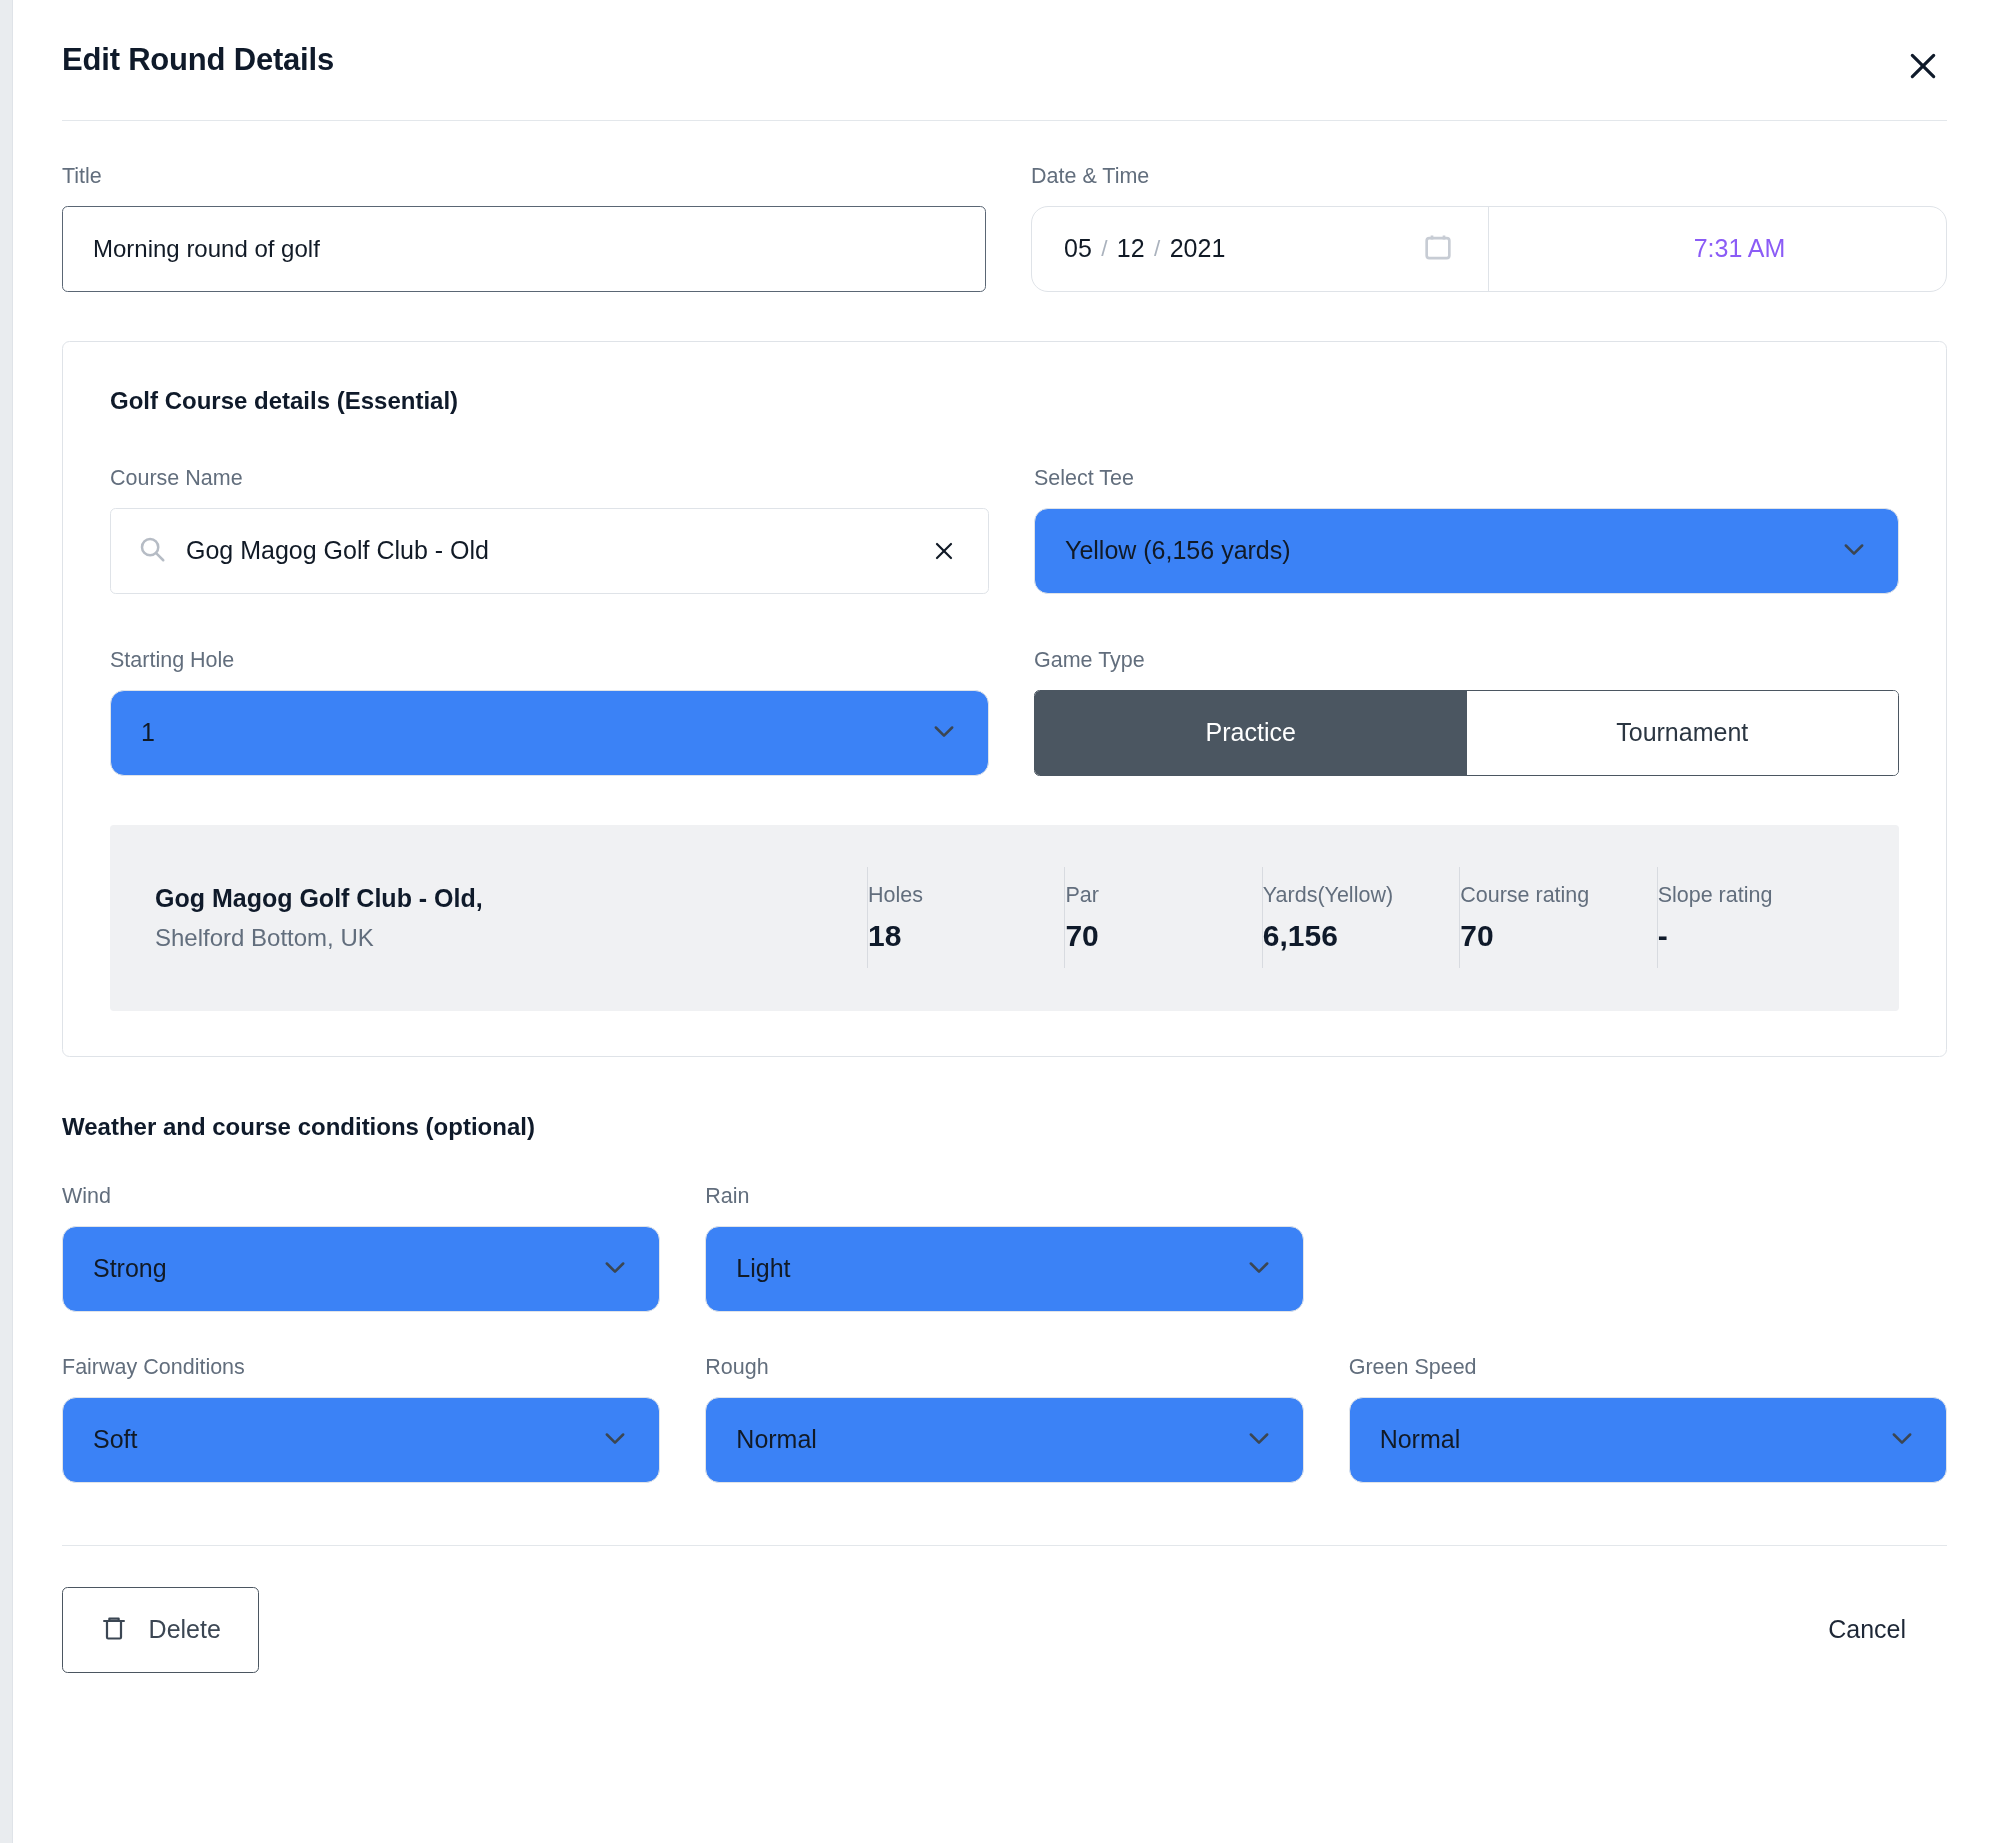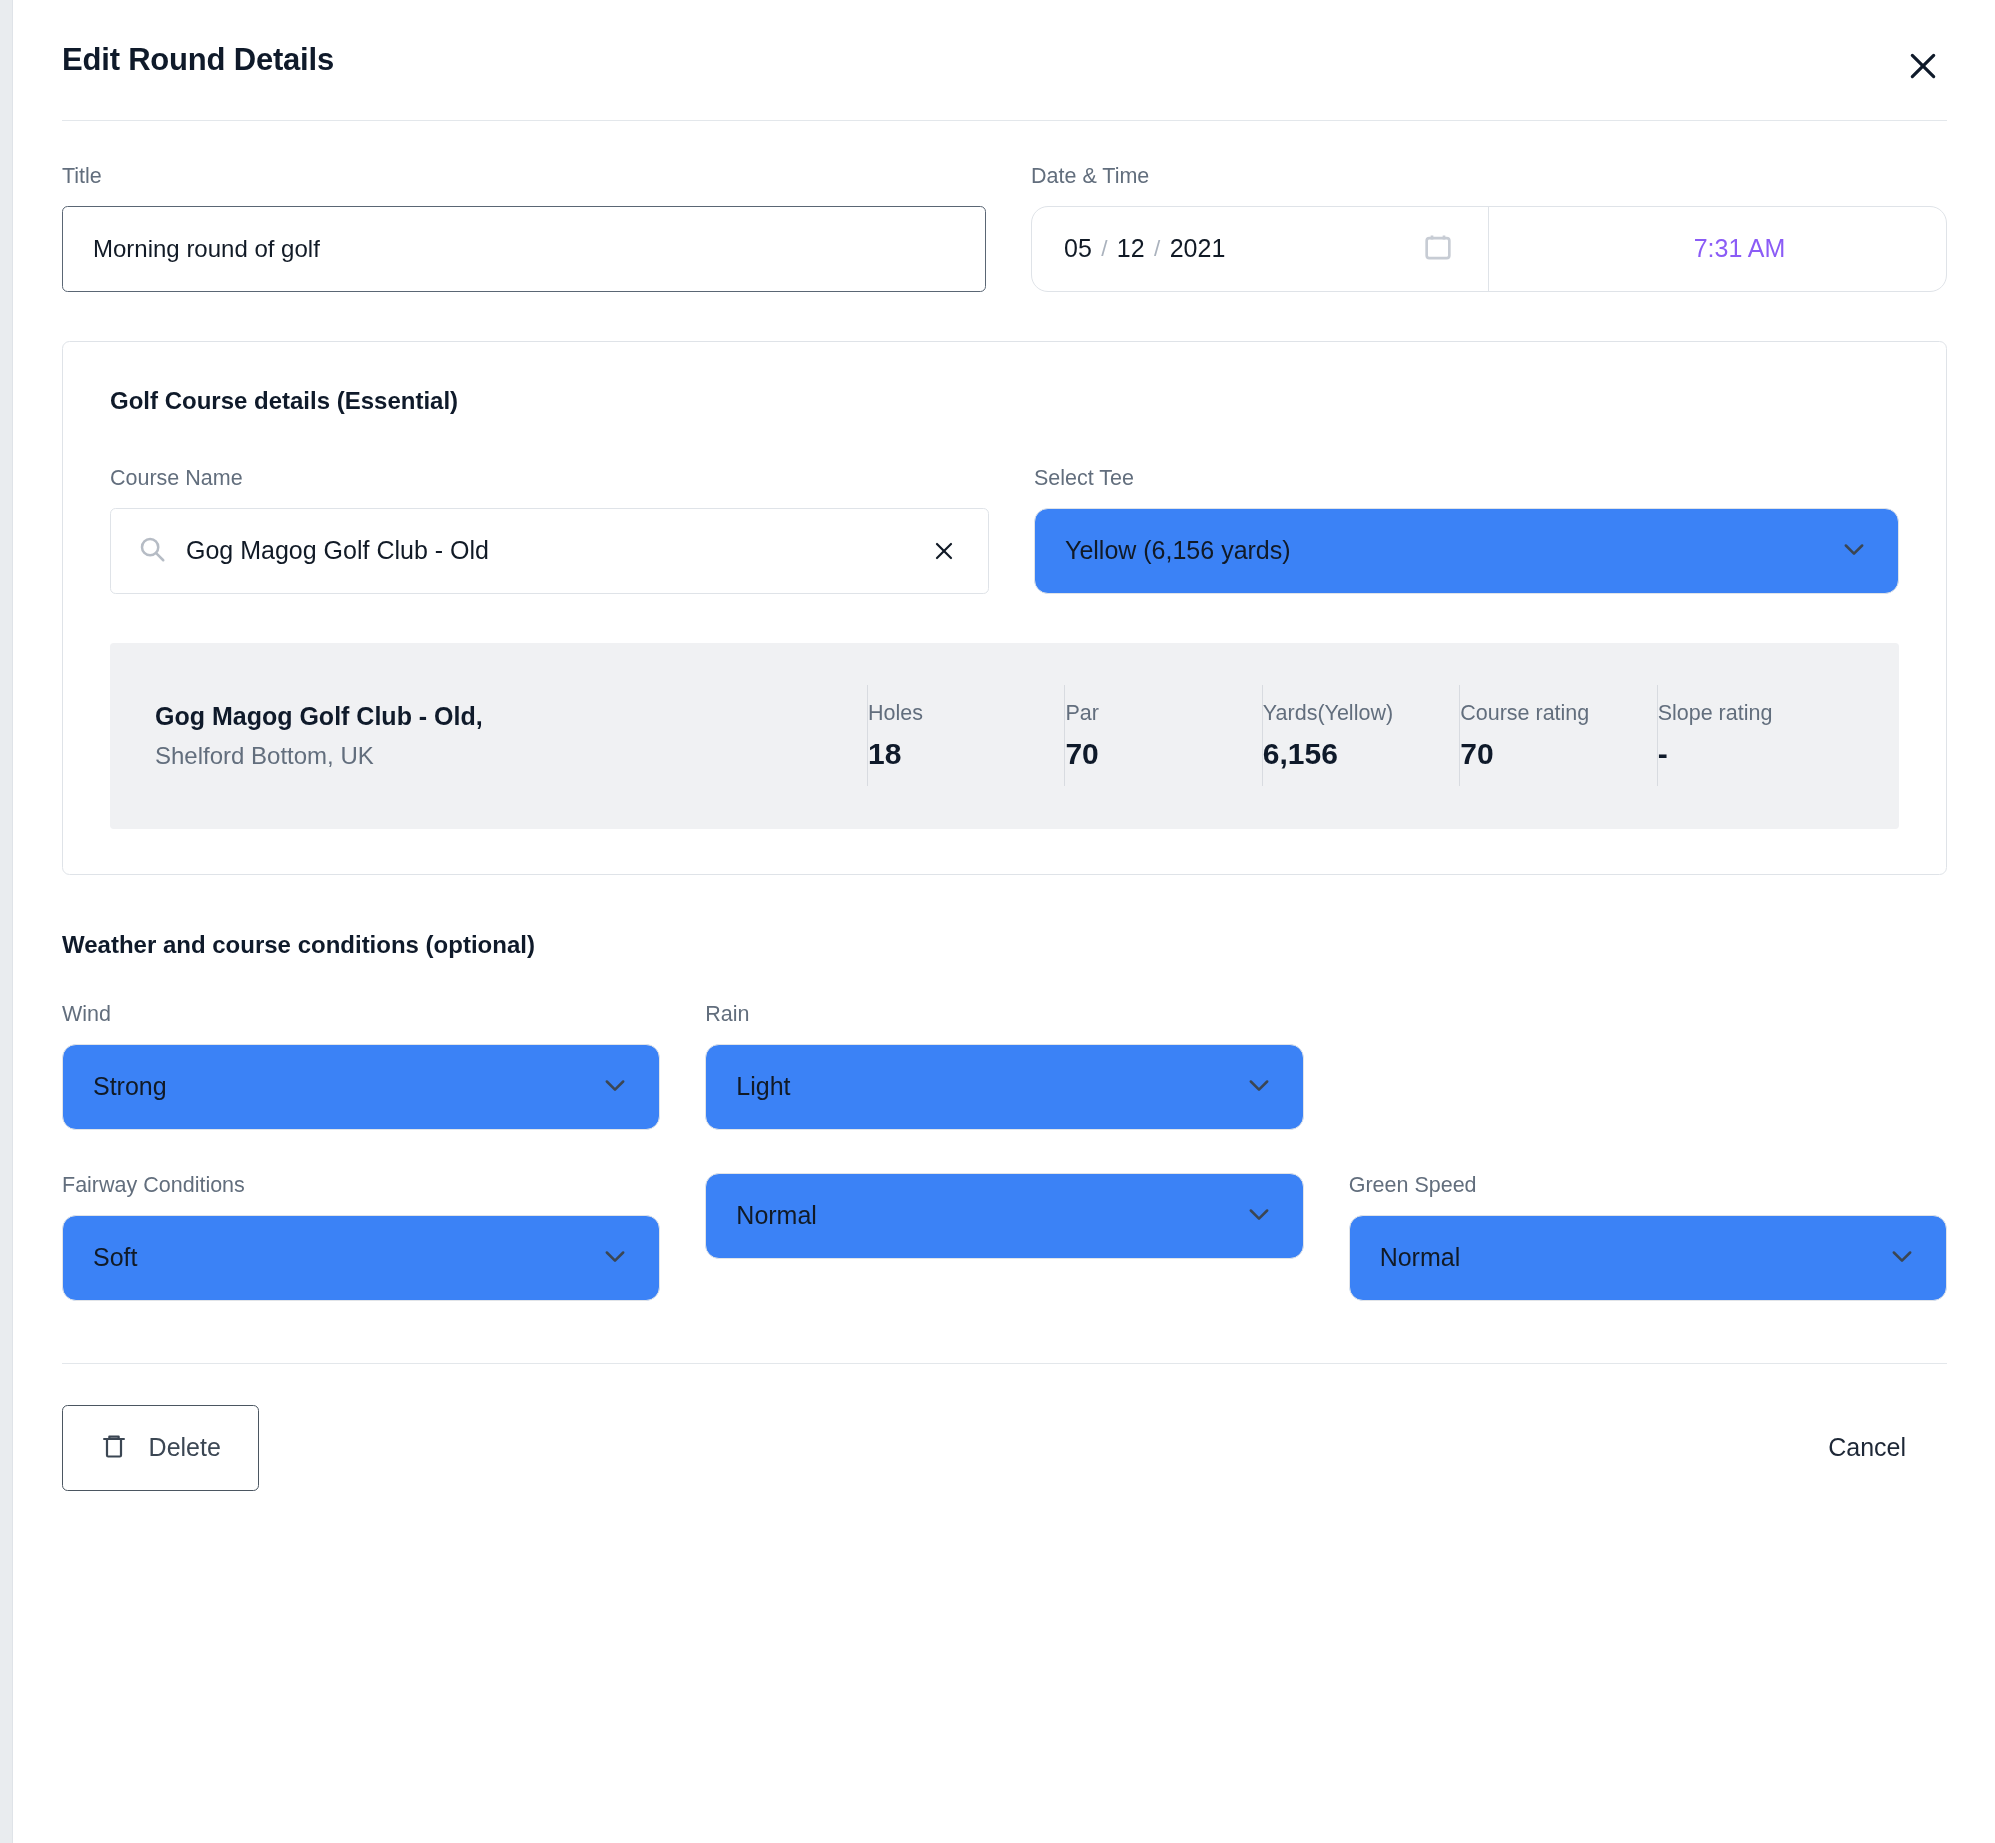--- a/index.html
+++ b/index.html
@@ -413,20 +413,41 @@
           <span class="select-value">Yellow (6,156 yards)</span>
           <span class="chev">
             <svg width="28" height="28" viewBox="0 0 24 24" fill="none" stroke="#3b4653" stroke-width="2.2" stroke-linecap="round" stroke-linejoin="round">
               <polyline points="5 9 12 16 19 9"></polyline>
             </svg>
           </span>
         </div>
       </div>
     </div>
 
+    <div class="course-row course-row-2">
+      <div class="course-col-l">
+        <label class="field-label">Starting Hole</label>
+        <div class="select-box">
+          <span class="select-value">1</span>
+          <span class="chev">
+            <svg width="28" height="28" viewBox="0 0 24 24" fill="none" stroke="#3b4653" stroke-width="2.2" stroke-linecap="round" stroke-linejoin="round">
+              <polyline points="5 9 12 16 19 9"></polyline>
+            </svg>
+          </span>
+        </div>
+      </div>
+
+      <div class="course-col-r">
+        <label class="field-label">Game Type</label>
+        <div class="toggle">
+          <div class="toggle-seg active">Practice</div>
+          <div class="toggle-seg">Tournament</div>
+        </div>
+      </div>
+    </div>
 
     <div class="summary">
       <div class="summary-name">
         <div class="summary-title">Gog Magog Golf Club - Old,</div>
         <div class="summary-sub">Shelford Bottom, UK</div>
       </div>
       <div class="stat">
         <div class="stat-label">Holes</div>
         <div class="stat-value">18</div>
       </div>
@@ -483,20 +504,21 @@
       <div class="select-box light">
         <span class="select-value">Soft</span>
         <span class="chev">
           <svg width="28" height="28" viewBox="0 0 24 24" fill="none" stroke="#3b4653" stroke-width="2.2" stroke-linecap="round" stroke-linejoin="round">
               <polyline points="5 9 12 16 19 9"></polyline>
             </svg>
         </span>
       </div>
     </div>
     <div class="weather-col">
+      <label class="field-label">Rough</label>
       <div class="select-box light">
         <span class="select-value">Normal</span>
         <span class="chev">
           <svg width="28" height="28" viewBox="0 0 24 24" fill="none" stroke="#3b4653" stroke-width="2.2" stroke-linecap="round" stroke-linejoin="round">
               <polyline points="5 9 12 16 19 9"></polyline>
             </svg>
         </span>
       </div>
     </div>
     <div class="weather-col">

